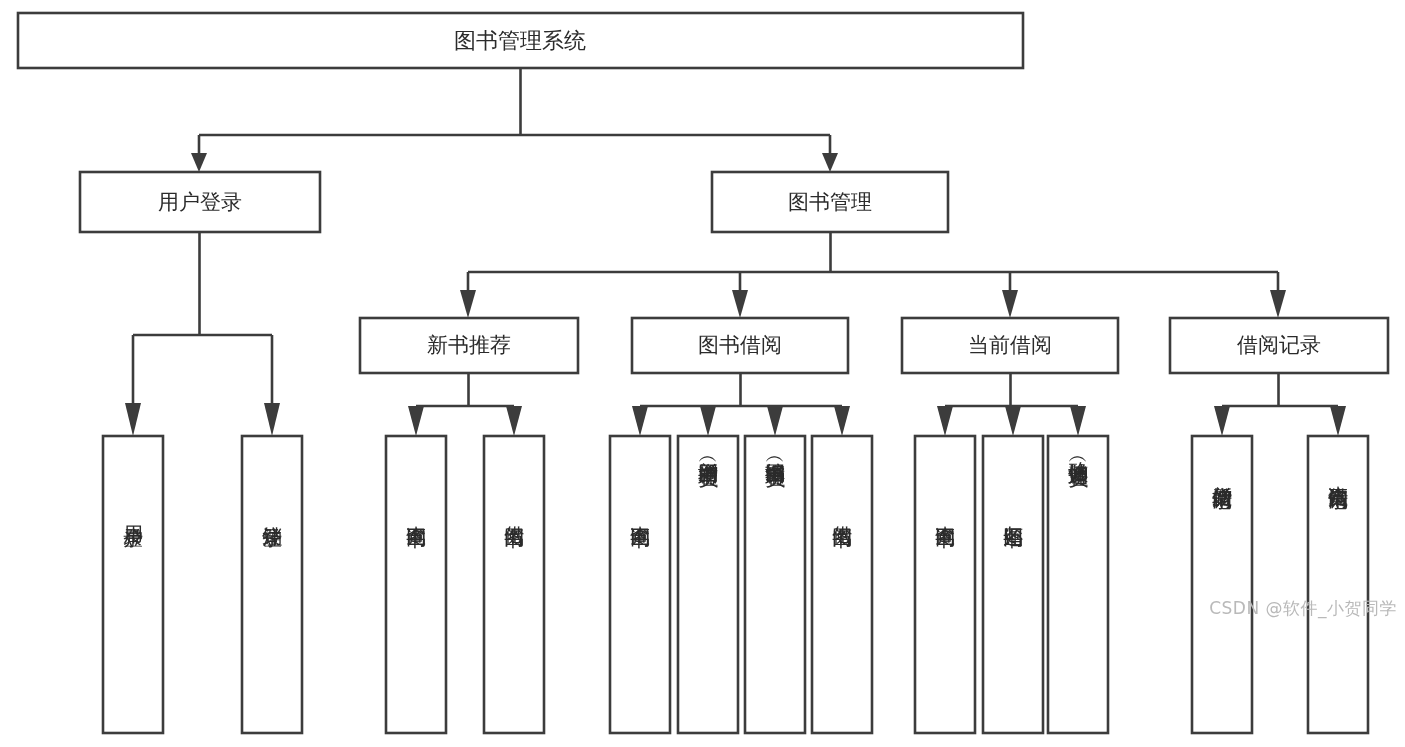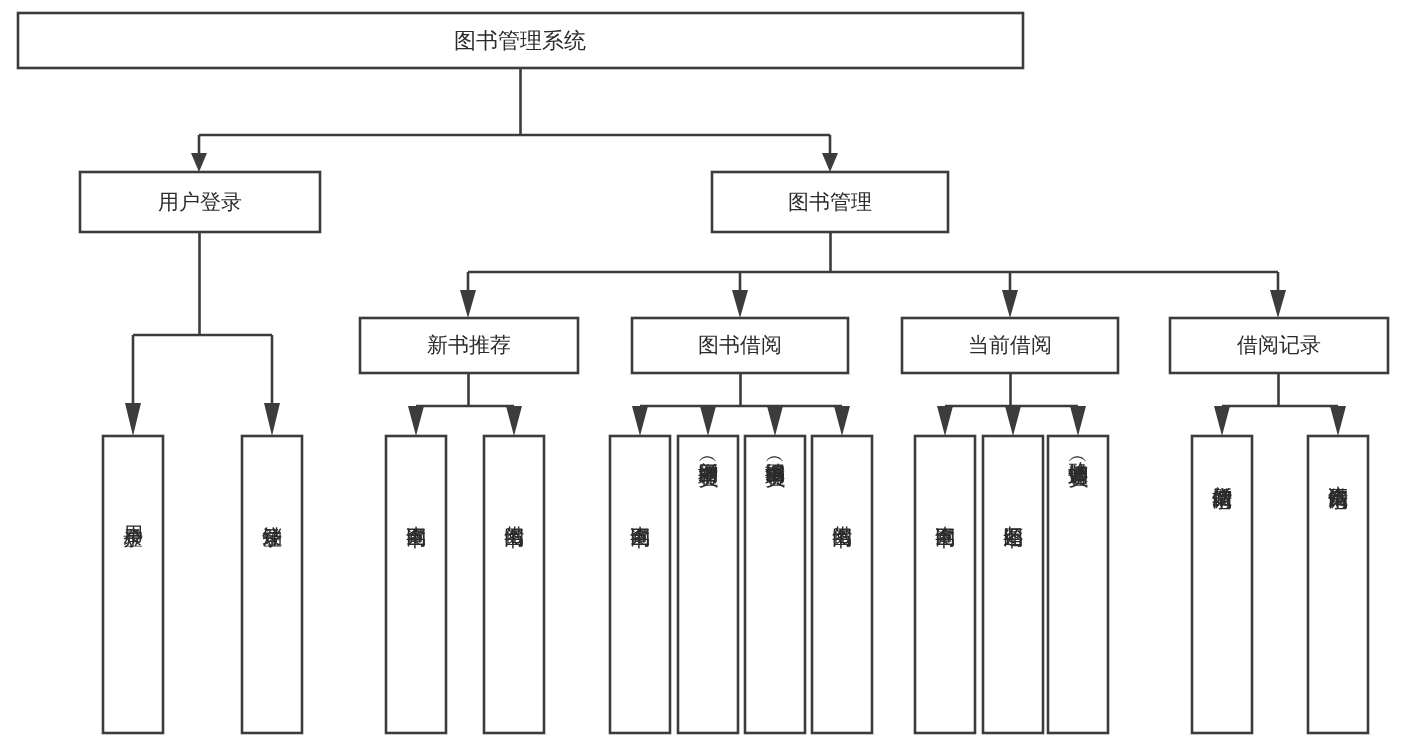--- a/index.html
+++ b/index.html
@@ -230,14 +230,15 @@
     <span class="vlabel" style="margin-top:10px;">确认归还（管理员）</span>
   </div>
 
   <div class="vlabel-wrap" style="left:1192px; top:436px; width:60px; height:297px;">
     <span class="vlabel" style="margin-top:34px;">新增借阅记录</span>
   </div>
   <div class="vlabel-wrap" style="left:1308px; top:436px; width:60px; height:297px;">
     <span class="vlabel" style="margin-top:34px;">查询借阅记录</span>
   </div>
 
+  <div id="watermark">CSDN @软件_小贺同学</div>
 
 </div>
 
 </body></html>

